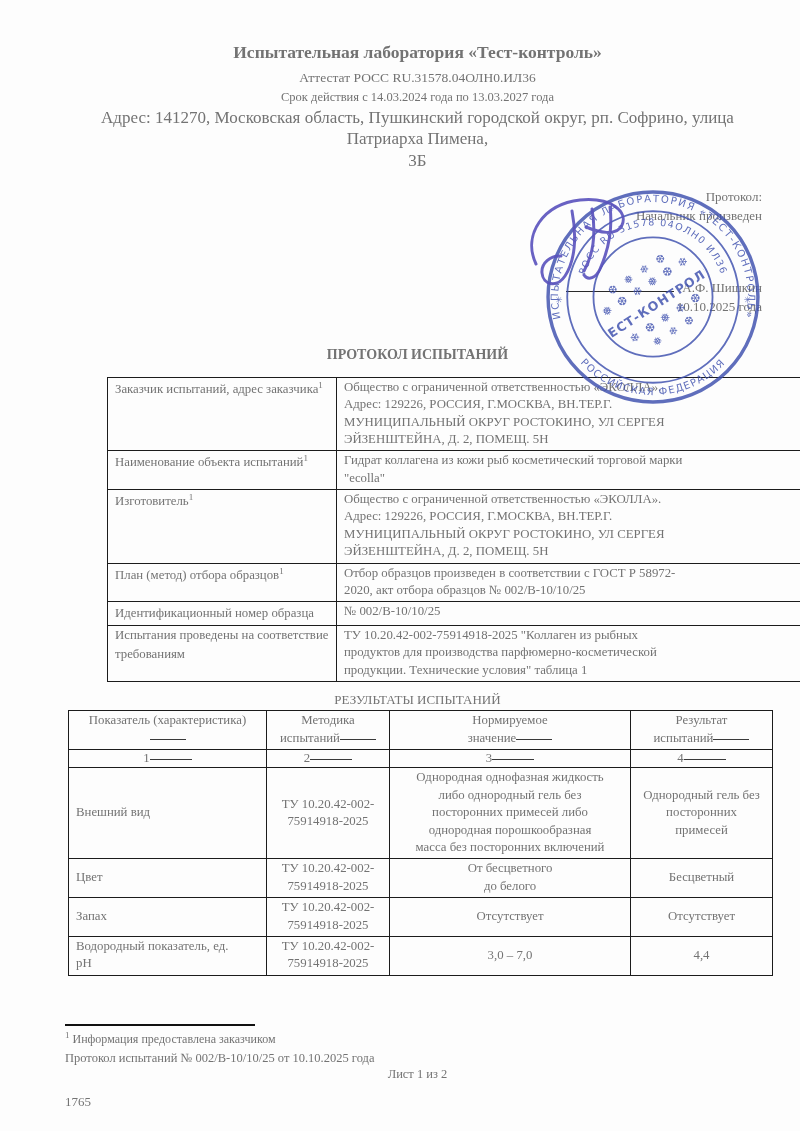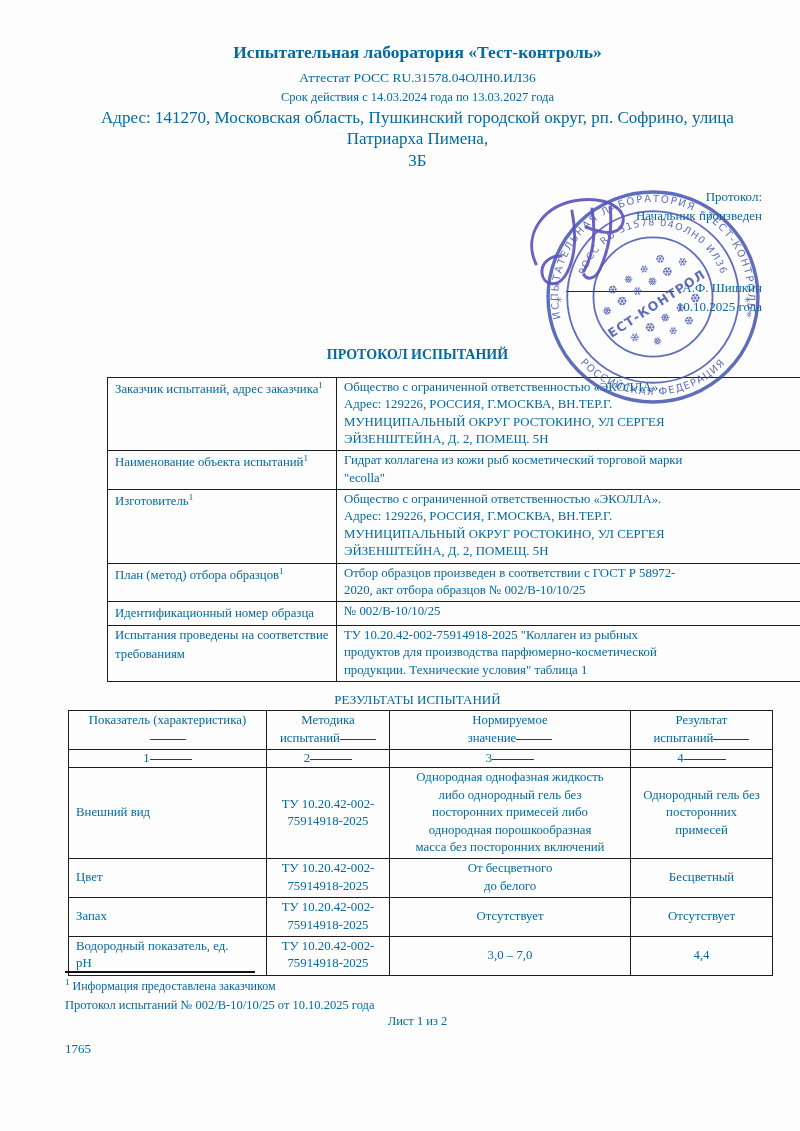--- a/index.html
+++ b/index.html
@@ -1,18 +1,18 @@
 <!DOCTYPE html>
 <html><head>
 <meta charset="utf-8">
 <style>
   html,body { margin:0; padding:0; background:#e8e8e8; }
   .page {
     position:relative; width:800px; height:1131px; margin:0 auto;
-    background:#fdfdfd; color:#0369a1; overflow:hidden;
+    background:#fdfdfd; color:#737373; overflow:hidden;
     font-family:"Liberation Serif", serif;
   }
   
   .header { padding-top:42px; margin-left:65px; width:705px; text-align:center; }
   .lab-title  { font-size:17.5px; font-weight:bold; }
   .lab-attest { font-size:13.5px; margin-top:7px; }
   .lab-validity { font-size:12.5px; margin-top:4px; }
   .lab-address  { font-size:17px; margin-top:2px; white-space:pre-line; line-height:1.25; }
   
   .approval { margin-left:65px; width:697px; text-align:right; margin-top:16px;
@@ -43,21 +43,21 @@
   .results-table td { vertical-align:middle; }
   .results-table .hdr { text-align:center; }
   .results-table .hdr::after { content:""; display:inline-block; width:36px;
         border-bottom:1.2px solid #3a3a3a; transform:translateY(-2px); }
   .results-table .num { text-align:center; padding:0 7px; }
   .results-table .num::after { content:""; display:inline-block; width:42px;
         border-bottom:1.2px solid #3a3a3a; transform:translateY(-2px); }
   .results-table .c { text-align:center; }
   .results-table .l { text-align:left; }
   
-  .footer { position:absolute; left:65px; top:971px; width:705px; font-size:12.5px; }
+  .footer { position:absolute; left:65px; top:1024px; width:705px; font-size:12.5px; }
   .footnote-rule { width:190px; border-top:2.2px solid #111; margin-bottom:4px; }
   .footnote { font-size:12px; }
   .footer-ref { text-align:left; margin-top:4px; }
   .footer-sheet { text-align:center; margin-top:1px; }
   .footer-code { margin-top:12px; font-size:13px; }
   sup { font-size:9px; }
   .stamp-txt { font-family:"DejaVu Sans", sans-serif; }
 </style>
 </head>
 <body>

